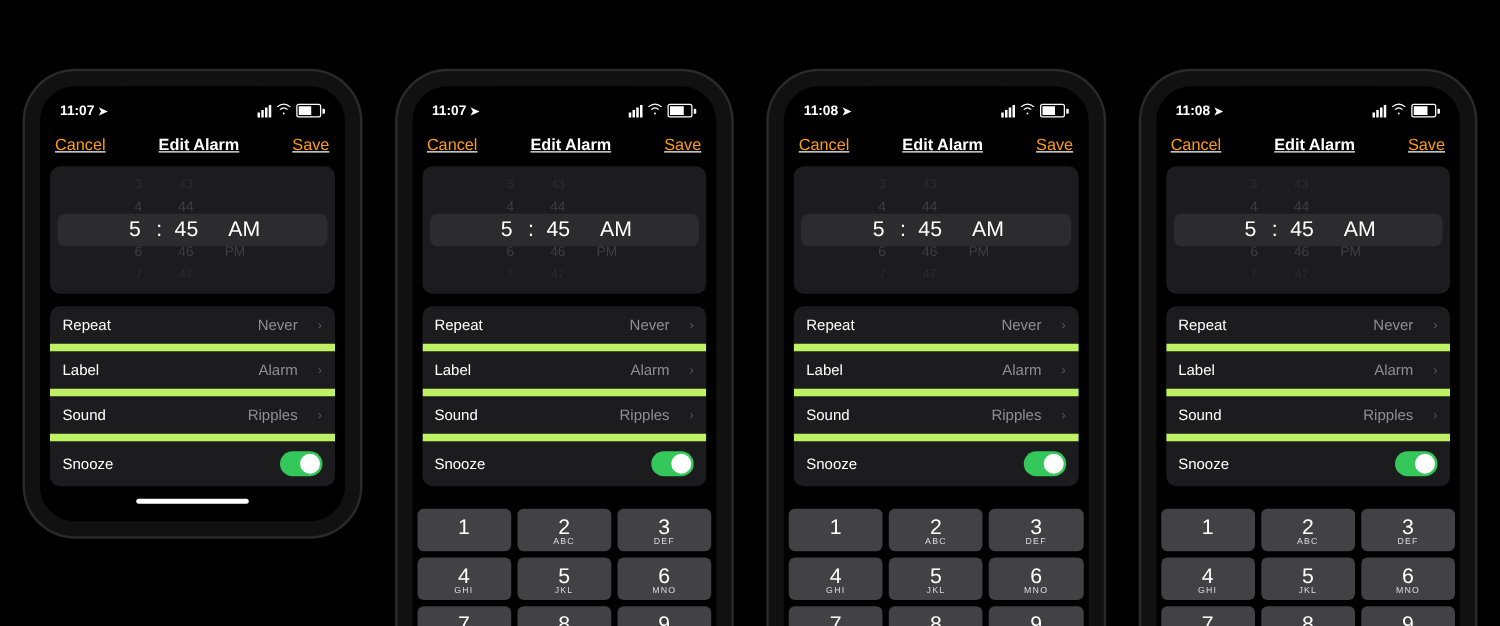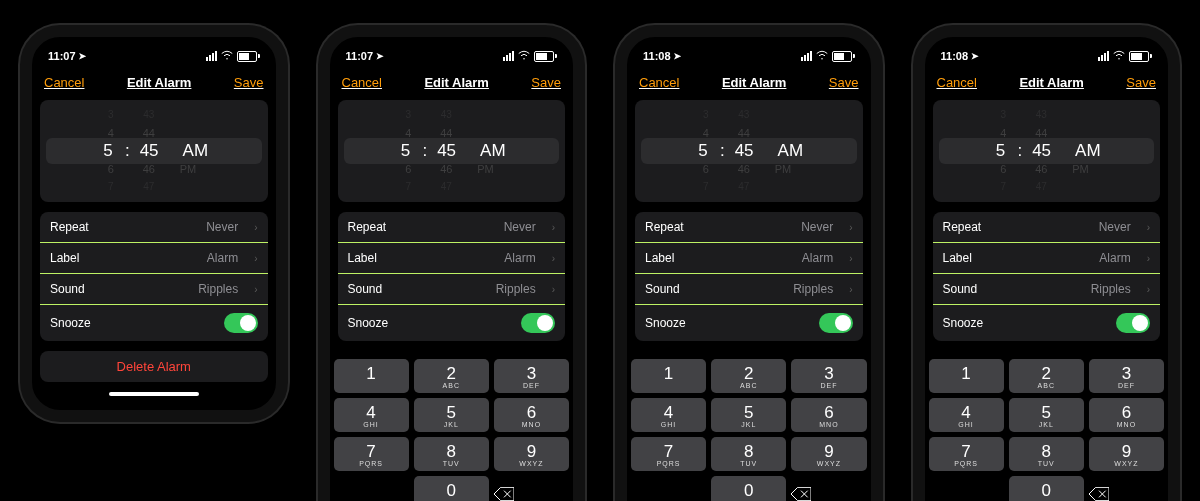--- a/index.html
+++ b/index.html
@@ -1,17 +1,17 @@
 <!DOCTYPE html>
 <html><head>
 <meta charset="utf-8">
 <style>
   html,body{margin:0;padding:0;background:#000;font-family:-apple-system,Helvetica,Arial,sans-serif;color:#fff;}
   .stage{display:flex;gap:30px;justify-content:center;align-items:flex-start;padding:25px 20px;}
-  .phone{width:268px;background:#000;border:12px solid #111;border-radius:40px;box-shadow:0 0 0 2px #2a2a2a;padding:10px 6px 14px;box-sizing:border-box;position:relative;}
+  .phone{width:268px;background:#000;border:12px solid #111;border-radius:40px;box-shadow:0 0 0 2px #2a2a2a;padding:10px 6px 14px;box-sizing:border-box;position:relative;margin-top:32px;}
   .notch{position:absolute;top:0;left:50%;transform:translateX(-50%);width:110px;height:18px;background:#000;border-bottom-left-radius:14px;border-bottom-right-radius:14px;z-index:5;}
   .status{display:flex;justify-content:space-between;align-items:center;font-size:11px;padding:2px 10px 6px;}
   .status .left{display:flex;align-items:center;gap:3px;font-weight:600;}
   .status .right{display:flex;align-items:center;gap:4px;}
   .sig{display:inline-flex;align-items:flex-end;gap:1px;}
   .sig span{width:2px;background:#fff;display:inline-block;}
   .sig span:nth-child(1){height:4px}.sig span:nth-child(2){height:6px}.sig span:nth-child(3){height:8px}.sig span:nth-child(4){height:10px}
   .wifi-ic{width:12px;height:12px;}
   .bat{display:inline-flex;align-items:center;}
   .bat .body{width:18px;height:9px;border:1px solid #fff;border-radius:2px;position:relative;}
@@ -24,21 +24,21 @@
   .picker{background:#1c1c1e;border-radius:8px;margin:0 2px 10px;padding:6px 0;text-align:center;position:relative;}
   .prow{display:flex;justify-content:center;gap:24px;font-size:12px;color:#5a5a5a;line-height:18px;}
   .prow.sel{font-size:17px;color:#fff;}
   .prow .ampm-col{width:24px;text-align:left;}
   .sel-band{position:absolute;left:6px;right:6px;top:50%;transform:translateY(-50%);height:26px;background:#2c2c2e;border-radius:6px;z-index:0;}
   .prow{position:relative;z-index:1;}
   .colon{color:#fff;margin:0 -14px;}
   .prow.fade1{opacity:.55;font-size:11px;}
   .prow.fade2{opacity:.25;font-size:10px;}
   .settings{background:#1c1c1e;border-radius:8px;margin:0 2px 10px;overflow:hidden;}
-  .srow{display:flex;justify-content:space-between;align-items:center;font-size:12px;padding:8px 10px;border-bottom:1px solid #bef264;}
+  .srow{display:flex;justify-content:space-between;align-items:center;font-size:12px;padding:8px 10px;border-bottom:6px solid #bef264;}
   .srow:last-child{border-bottom:none;}
   .srow .val{display:flex;align-items:center;gap:16px;color:#8e8e93;}
   .chev{color:#5a5a5a;font-size:10px;}
   .toggle{width:34px;height:20px;background:#34c759;border-radius:20px;position:relative;}
   .toggle::after{content:"";position:absolute;right:2px;top:2px;width:16px;height:16px;background:#fff;border-radius:50%;}
   .delete{background:#1c1c1e;border-radius:8px;margin:0 2px;text-align:center;font-size:13px;color:#ff453a;padding:8px 0;}
   .keypad{margin:12px -6px -2px;padding:6px 4px 4px;}
   .krow{display:flex;gap:5px;margin-bottom:5px;}
   .key{flex:1;background:#424245;border-radius:5px;text-align:center;padding:5px 0 3px;min-height:26px;display:flex;flex-direction:column;justify-content:center;}
   .key .num{font-size:17px;line-height:17px;}
@@ -132,21 +132,20 @@
           <span class="val">
             <span>Ripples</span>
             <span class="chev">›</span>
           </span>
         </div>
         <div class="srow">
           <span>Snooze</span>
           <div class="toggle"></div>
         </div>
       </div>
-      <div class="delete">Delete Alarm</div>
       <div class="home"></div>
     </div>
     <div class="phone">
       <div class="notch"></div>
       <div class="status">
         <div class="left">
           <span>11:07</span>
           <span class="loc-arrow">➤</span>
         </div>
         <div class="right">

